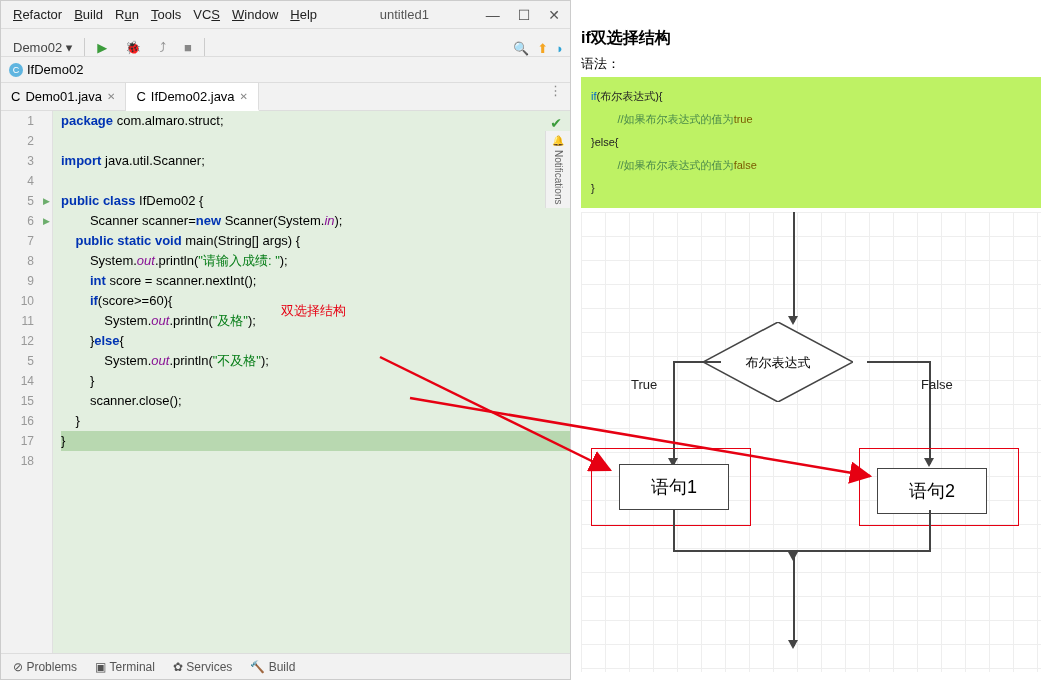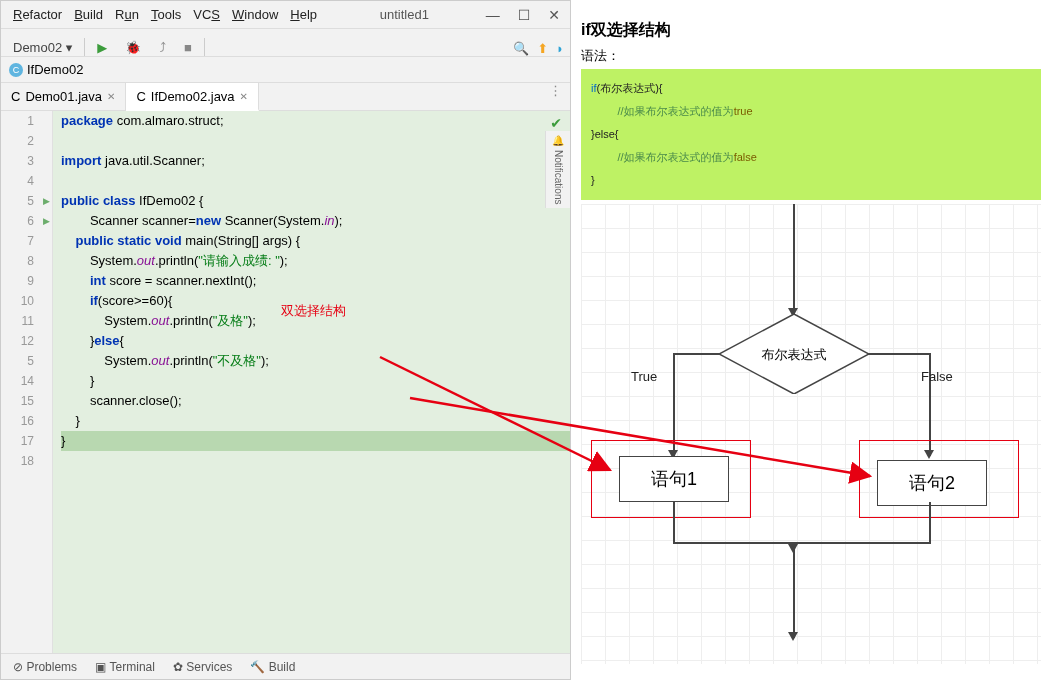--- a/index.html
+++ b/index.html
@@ -1,18 +1,18 @@
 <!DOCTYPE html>
 <html><head>
 <meta charset="utf-8">
 <style>
 * { box-sizing: border-box; margin: 0; padding: 0; font-family: "Segoe UI", "Microsoft YaHei", sans-serif; }
 body { display: flex; width: 1051px; height: 680px; background: #fff; font-size: 13px; }
 .left-pane { width: 577px; border: 1px solid #ccc; display: flex; flex-direction: column; background: #f2f2f2; }
-.right-pane { flex: 1; padding: 8px 10px; background: #fff; position: relative; }
+.right-pane { flex: 1; padding: 16px 10px; background: #fff; position: relative; }
 
 
 .menubar { display: flex; align-items: center; height: 28px; border-bottom: 1px solid #ddd; padding: 0 6px; background: #f2f2f2; }
 .menubar .menu-item { padding: 2px 6px; color: #222; cursor: default; }
 .menubar .menu-item u { text-decoration: underline; }
 .menubar .spacer { flex: 1; text-align: center; color: #555; }
 .win-controls { display: flex; gap: 18px; color: #555; font-size: 14px; padding-right: 4px; }
 
 
 .toolbar { display: flex; align-items: flex-end; height: 28px; border-bottom: 1px solid #ddd; background: #f2f2f2; padding: 0 6px; gap: 6px; }
@@ -55,21 +55,21 @@
 
 .right-pane h3 { font-size: 16px; margin: 12px 0 6px; }
 .right-pane .subt { font-size: 13px; margin-bottom: 4px; }
 .code-block { background: #bef264; padding: 8px 10px; font-family: Consolas, monospace; font-size: 11px; line-height: 22px; white-space: pre; color: #222; }
 .code-block .kw2 { color: #0066cc; }
 .code-block .cmt { color: #4a8a4a; }
 .code-block .bool { color: #7a5c00; }
 
 
 .flowchart { margin-top: 4px; position: relative; width: 460px; height: 460px; background-image: linear-gradient(#eee 1px, transparent 1px), linear-gradient(90deg, #eee 1px, transparent 1px); background-size: 24px 24px; }
-.fc-diamond { position: absolute; left: 138px; top: 110px; width: 150px; height: 80px; }
+.fc-diamond { position: absolute; left: 122px; top: 110px; width: 150px; height: 80px; }
 .fc-diamond svg { width: 100%; height: 100%; }
 .fc-diamond .dlabel { position: absolute; top: 32px; left: 0; right: 0; text-align: center; font-size: 13px; }
 .fc-box { position: absolute; width: 110px; height: 46px; border: 1px solid #444; background: #fff; display: flex; align-items: center; justify-content: center; font-size: 18px; }
 .fc-box.stmt1 { left: 38px; top: 252px; }
 .fc-box.stmt2 { left: 296px; top: 256px; }
 .fc-redbox { position: absolute; border: 1.5px solid #e60012; }
 .fc-redbox.r1 { left: 10px; top: 236px; width: 160px; height: 78px; }
 .fc-redbox.r2 { left: 278px; top: 236px; width: 160px; height: 78px; }
 .fc-label { position: absolute; font-size: 13px; color: #222; }
 .fc-label.true { left: 50px; top: 165px; }

